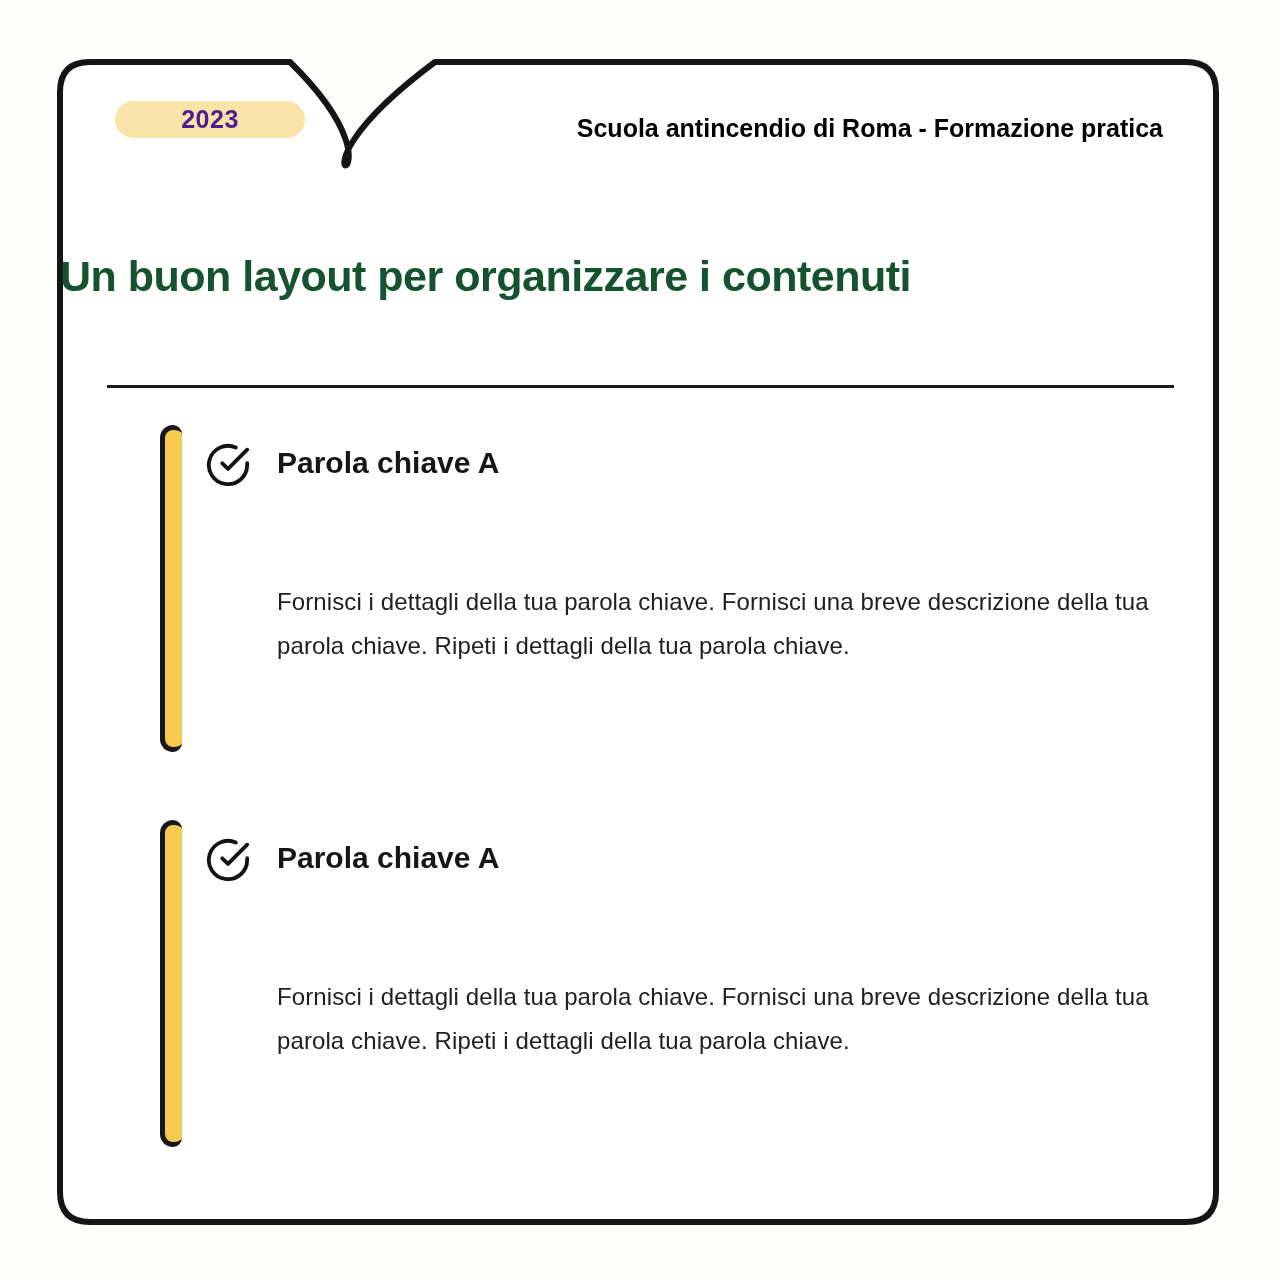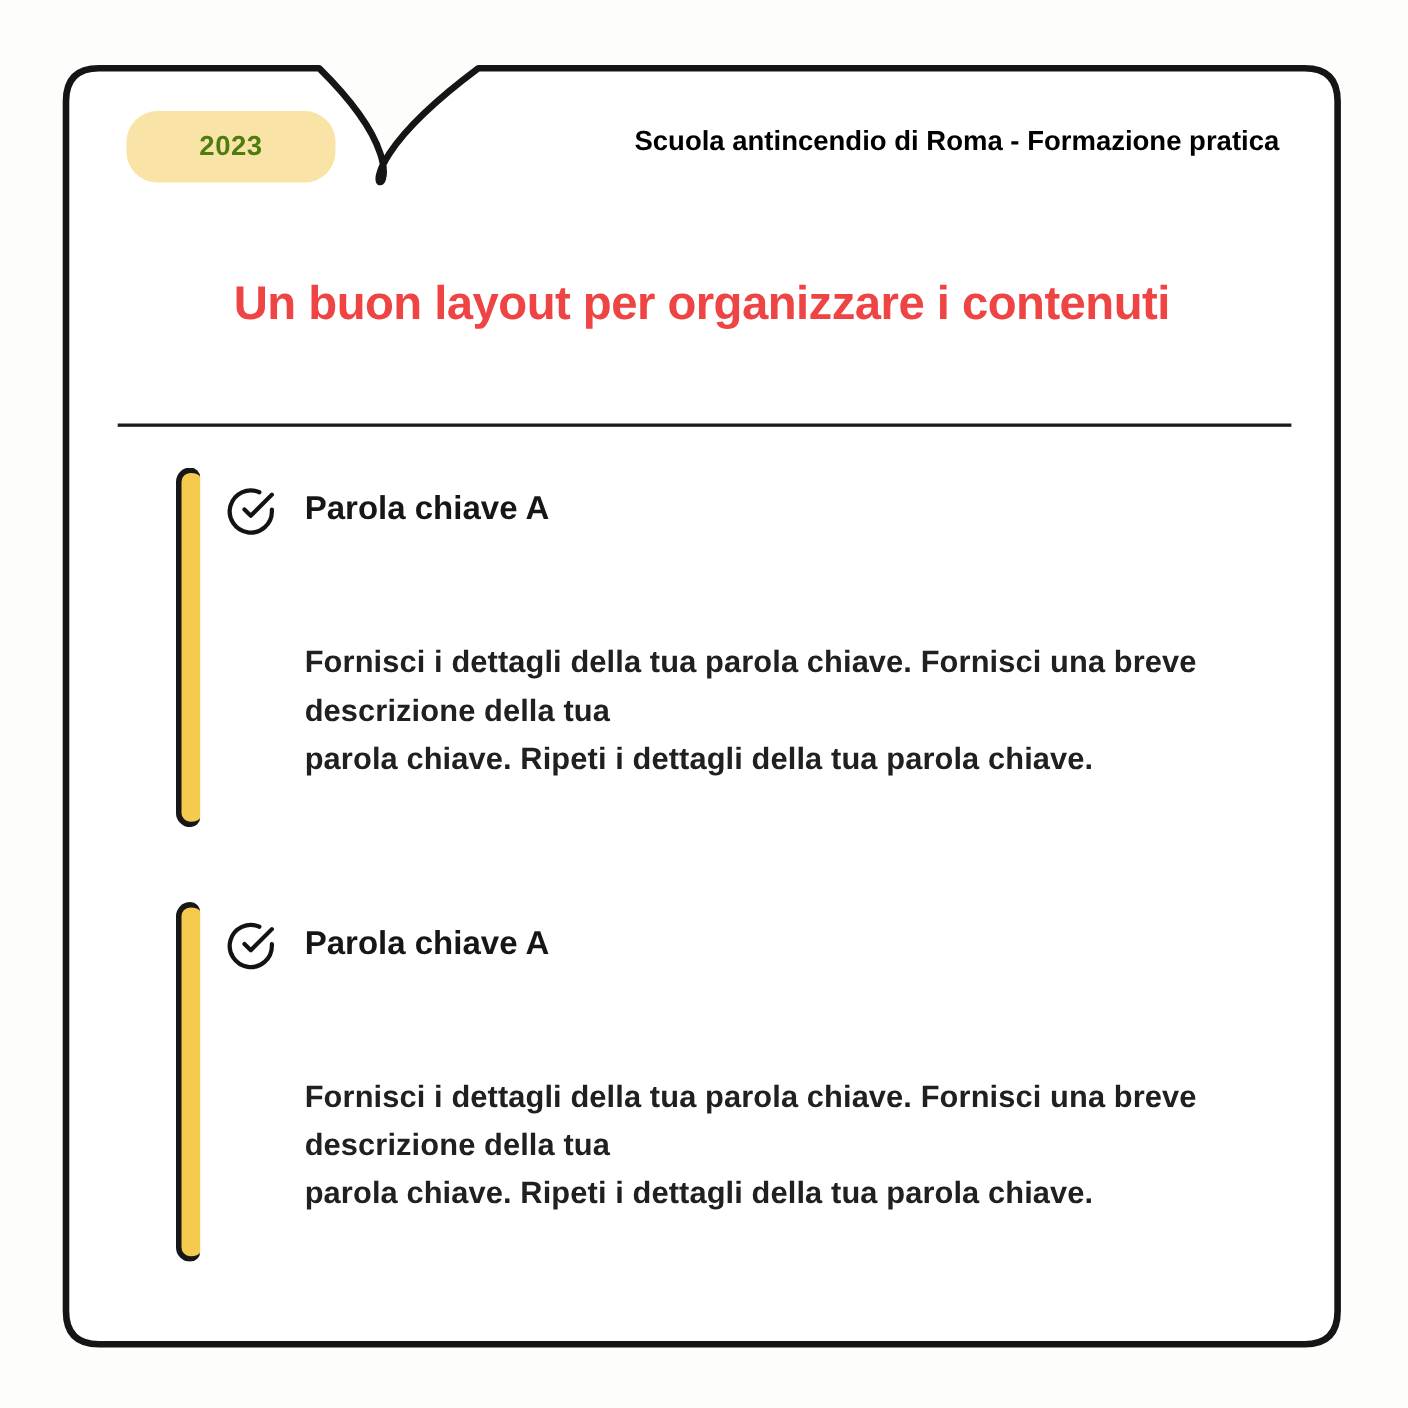--- a/index.html
+++ b/index.html
@@ -21,50 +21,49 @@
     top: 0;
     width: 1280px;
     height: 1280px;
     pointer-events: none;
   }
   .year-badge {
     position: absolute;
     left: 115px;
     top: 101px;
     width: 190px;
-    height: 65px;
+    height: 37px;
     border-radius: 28px;
     background: #fae3a7;
     display: flex;
     align-items: center;
     justify-content: center;
     font-size: 25px;
     font-weight: bold;
     letter-spacing: 0.5px;
-    color: #4d7c0f;
+    color: #4c1d95;
   }
   .course-title {
     position: absolute;
     right: 117px;
     top: 114px;
     font-size: 25px;
     font-weight: bold;
     white-space: nowrap;
     color: #000000;
   }
   .slide-title {
     position: absolute;
     left: 60px;
     top: 252px;
     width: 1156px;
-    text-align: center;
     font-size: 43px;
     font-weight: bold;
     letter-spacing: -0.5px;
-    color: #ef4444;
+    color: #14532d;
   }
   .divider {
     position: absolute;
     left: 107px;
     top: 385px;
     width: 1067px;
     height: 3px;
     background: #1b1b1b;
   }
   .kw-section {
@@ -105,23 +104,23 @@
     line-height: 38px;
     font-weight: bold;
     color: #161616;
     white-space: nowrap;
   }
   .kw-body {
     position: absolute;
     left: 117px;
     top: 155px;
     width: 945px;
-    font-size: 28px;
+    font-size: 24px;
     line-height: 44px;
-    font-weight: bold;
+    font-weight: normal;
     letter-spacing: 0.1px;
     color: #202020;
     white-space: pre-line;
   }
 </style>
 </head>
 <body>
 
 <svg class="frame-svg" viewBox="0 0 1280 1280" xmlns="http://www.w3.org/2000/svg" aria-hidden="true">
   <path d="M 90,62 H 290 C 430,200 250,200 435,62 H 1186 Q 1216,62 1216,92 V 1192 Q 1216,1222 1186,1222 H 90 Q 60,1222 60,1192 V 92 Q 60,62 90,62 Z" fill="#ffffff" fill-rule="nonzero" stroke="#151515" stroke-width="6" stroke-linecap="round" stroke-linejoin="round"></path>

